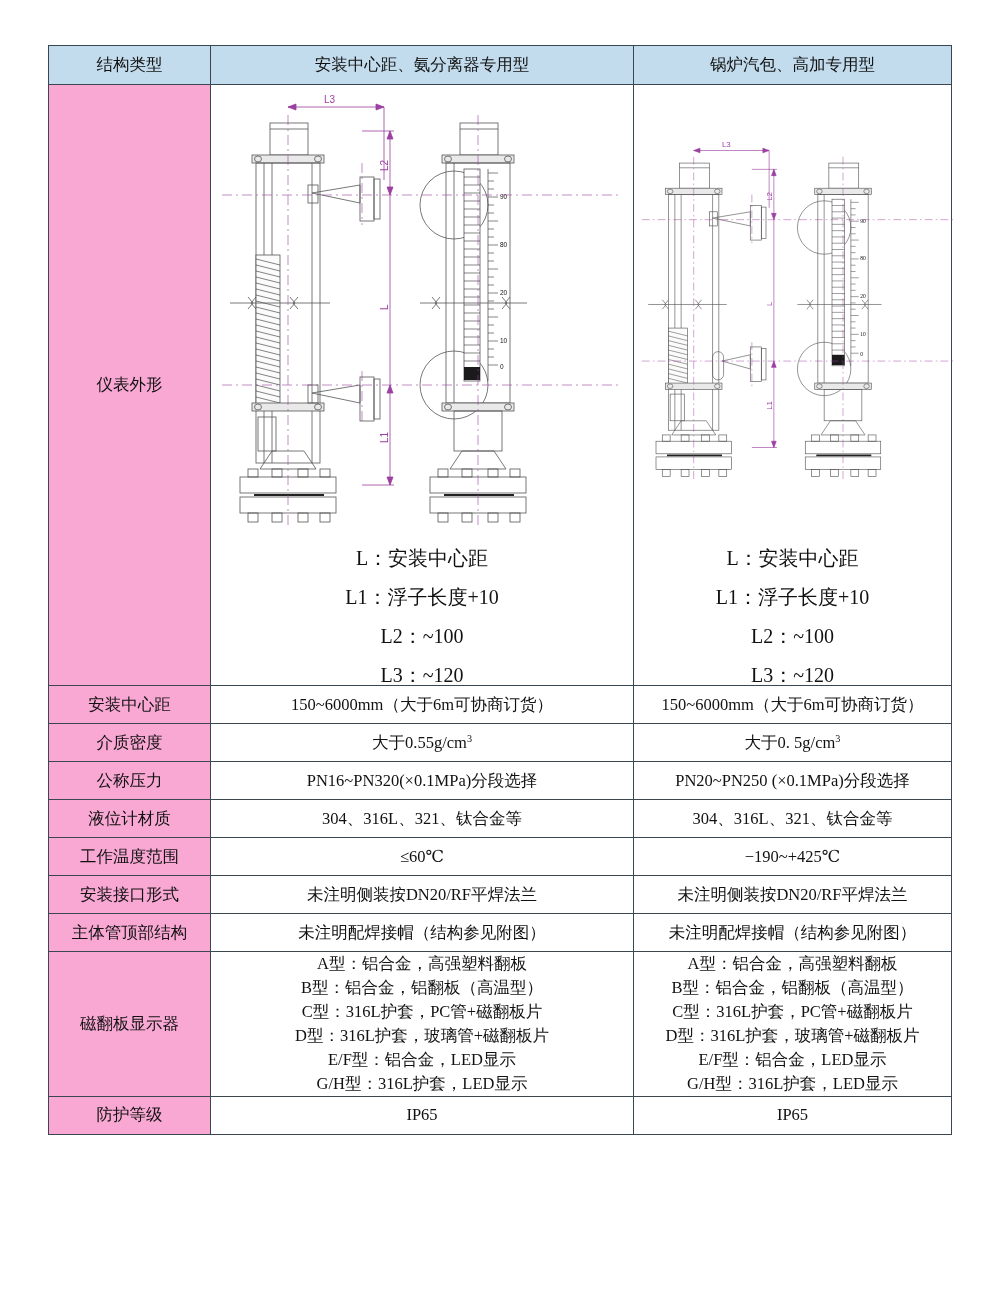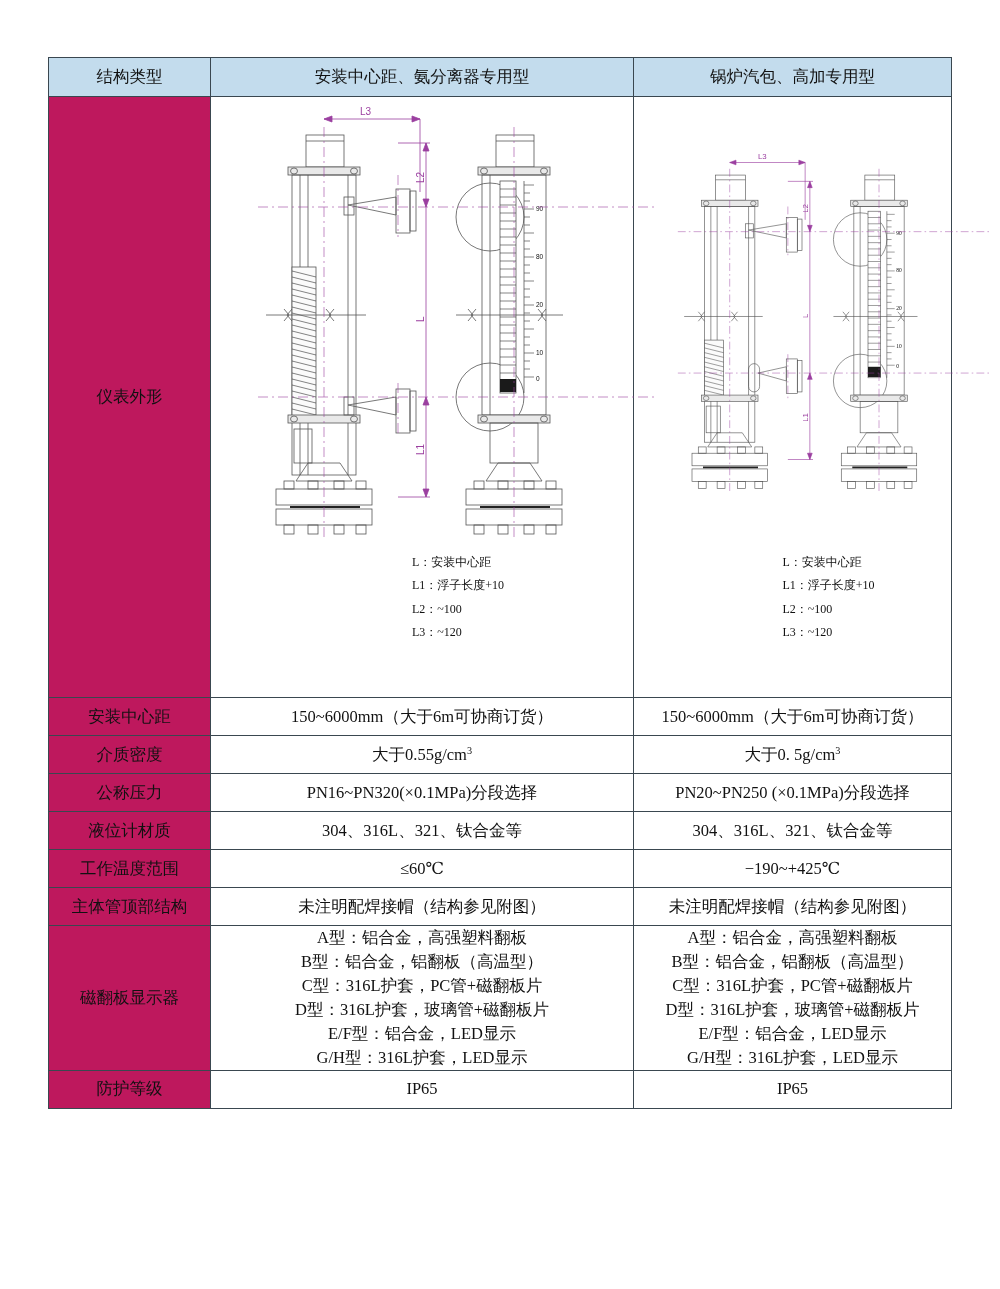--- a/index.html
+++ b/index.html
@@ -18,37 +18,36 @@
   .page {
     position: absolute;
     left: 48px;
     top: 45px;
     width: 905px;
   }
   table.spec {
     width: 766px;
     border-collapse: collapse;
     table-layout: fixed;
-    margin-top: 12px;
   }
   table.spec td {
     border: 1px solid #3a4750;
     padding: 0;
     vertical-align: middle;
     text-align: center;
     font-size: 16.5px;
     line-height: 1.45;
     color: #111;
   }
   col.c-label { width: 162px; }
   col.c-mid   { width: 423px; }
   col.c-right { width: 318px; }
 
   .lbl {
-    background: #be185d;
+    background: #f9a8d4;
     font-size: 16.5px;
     text-align: left;
     padding-left: 14px;
   }
   .hdr {
     background: #c3dced;
     height: 38px;
     font-size: 16.5px;
   }
   .hdr.center { text-align: center; padding-left: 0; }
@@ -58,30 +57,29 @@
   .drawing-cell {
     background: #ffffff;
     padding: 0;
     height: 600px;
     vertical-align: top;
   }
   .drawing-wrap {
     position: relative;
     width: 100%;
     height: 600px;
-    padding-left: 36px;
   }
   .dwg-svg {
     display: block;
     margin: 0 auto;
   }
   .legend {
-    font-size: 12px;
+    font-size: 20px;
     line-height: 1.95;
-    text-align: left;
+    text-align: center;
     display: inline-block;
     margin-top: 4px;
   }
   .legend-center { text-align: center; }
 
   .multiline {
     padding: 10px 6px;
     line-height: 1.58;
     font-size: 16.5px;
   }
@@ -574,20 +572,25 @@
         <td>304、316L、321、钛合金等</td>
         <td>304、316L、321、钛合金等</td>
       </tr>
 
       <tr class="row-std">
         <td class="lbl">工作温度范围</td>
         <td>≤60℃</td>
         <td>−190~+425℃</td>
       </tr>
 
+      <tr class="row-std">
+        <td class="lbl">安装接口形式</td>
+        <td>未注明侧装按DN20/RF平焊法兰</td>
+        <td>未注明侧装按DN20/RF平焊法兰</td>
+      </tr>
 
       <tr class="row-std">
         <td class="lbl">主体管顶部结构</td>
         <td>未注明配焊接帽（结构参见附图）</td>
         <td>未注明配焊接帽（结构参见附图）</td>
       </tr>
 
 
       <tr>
         <td class="lbl">磁翻板显示器</td>

